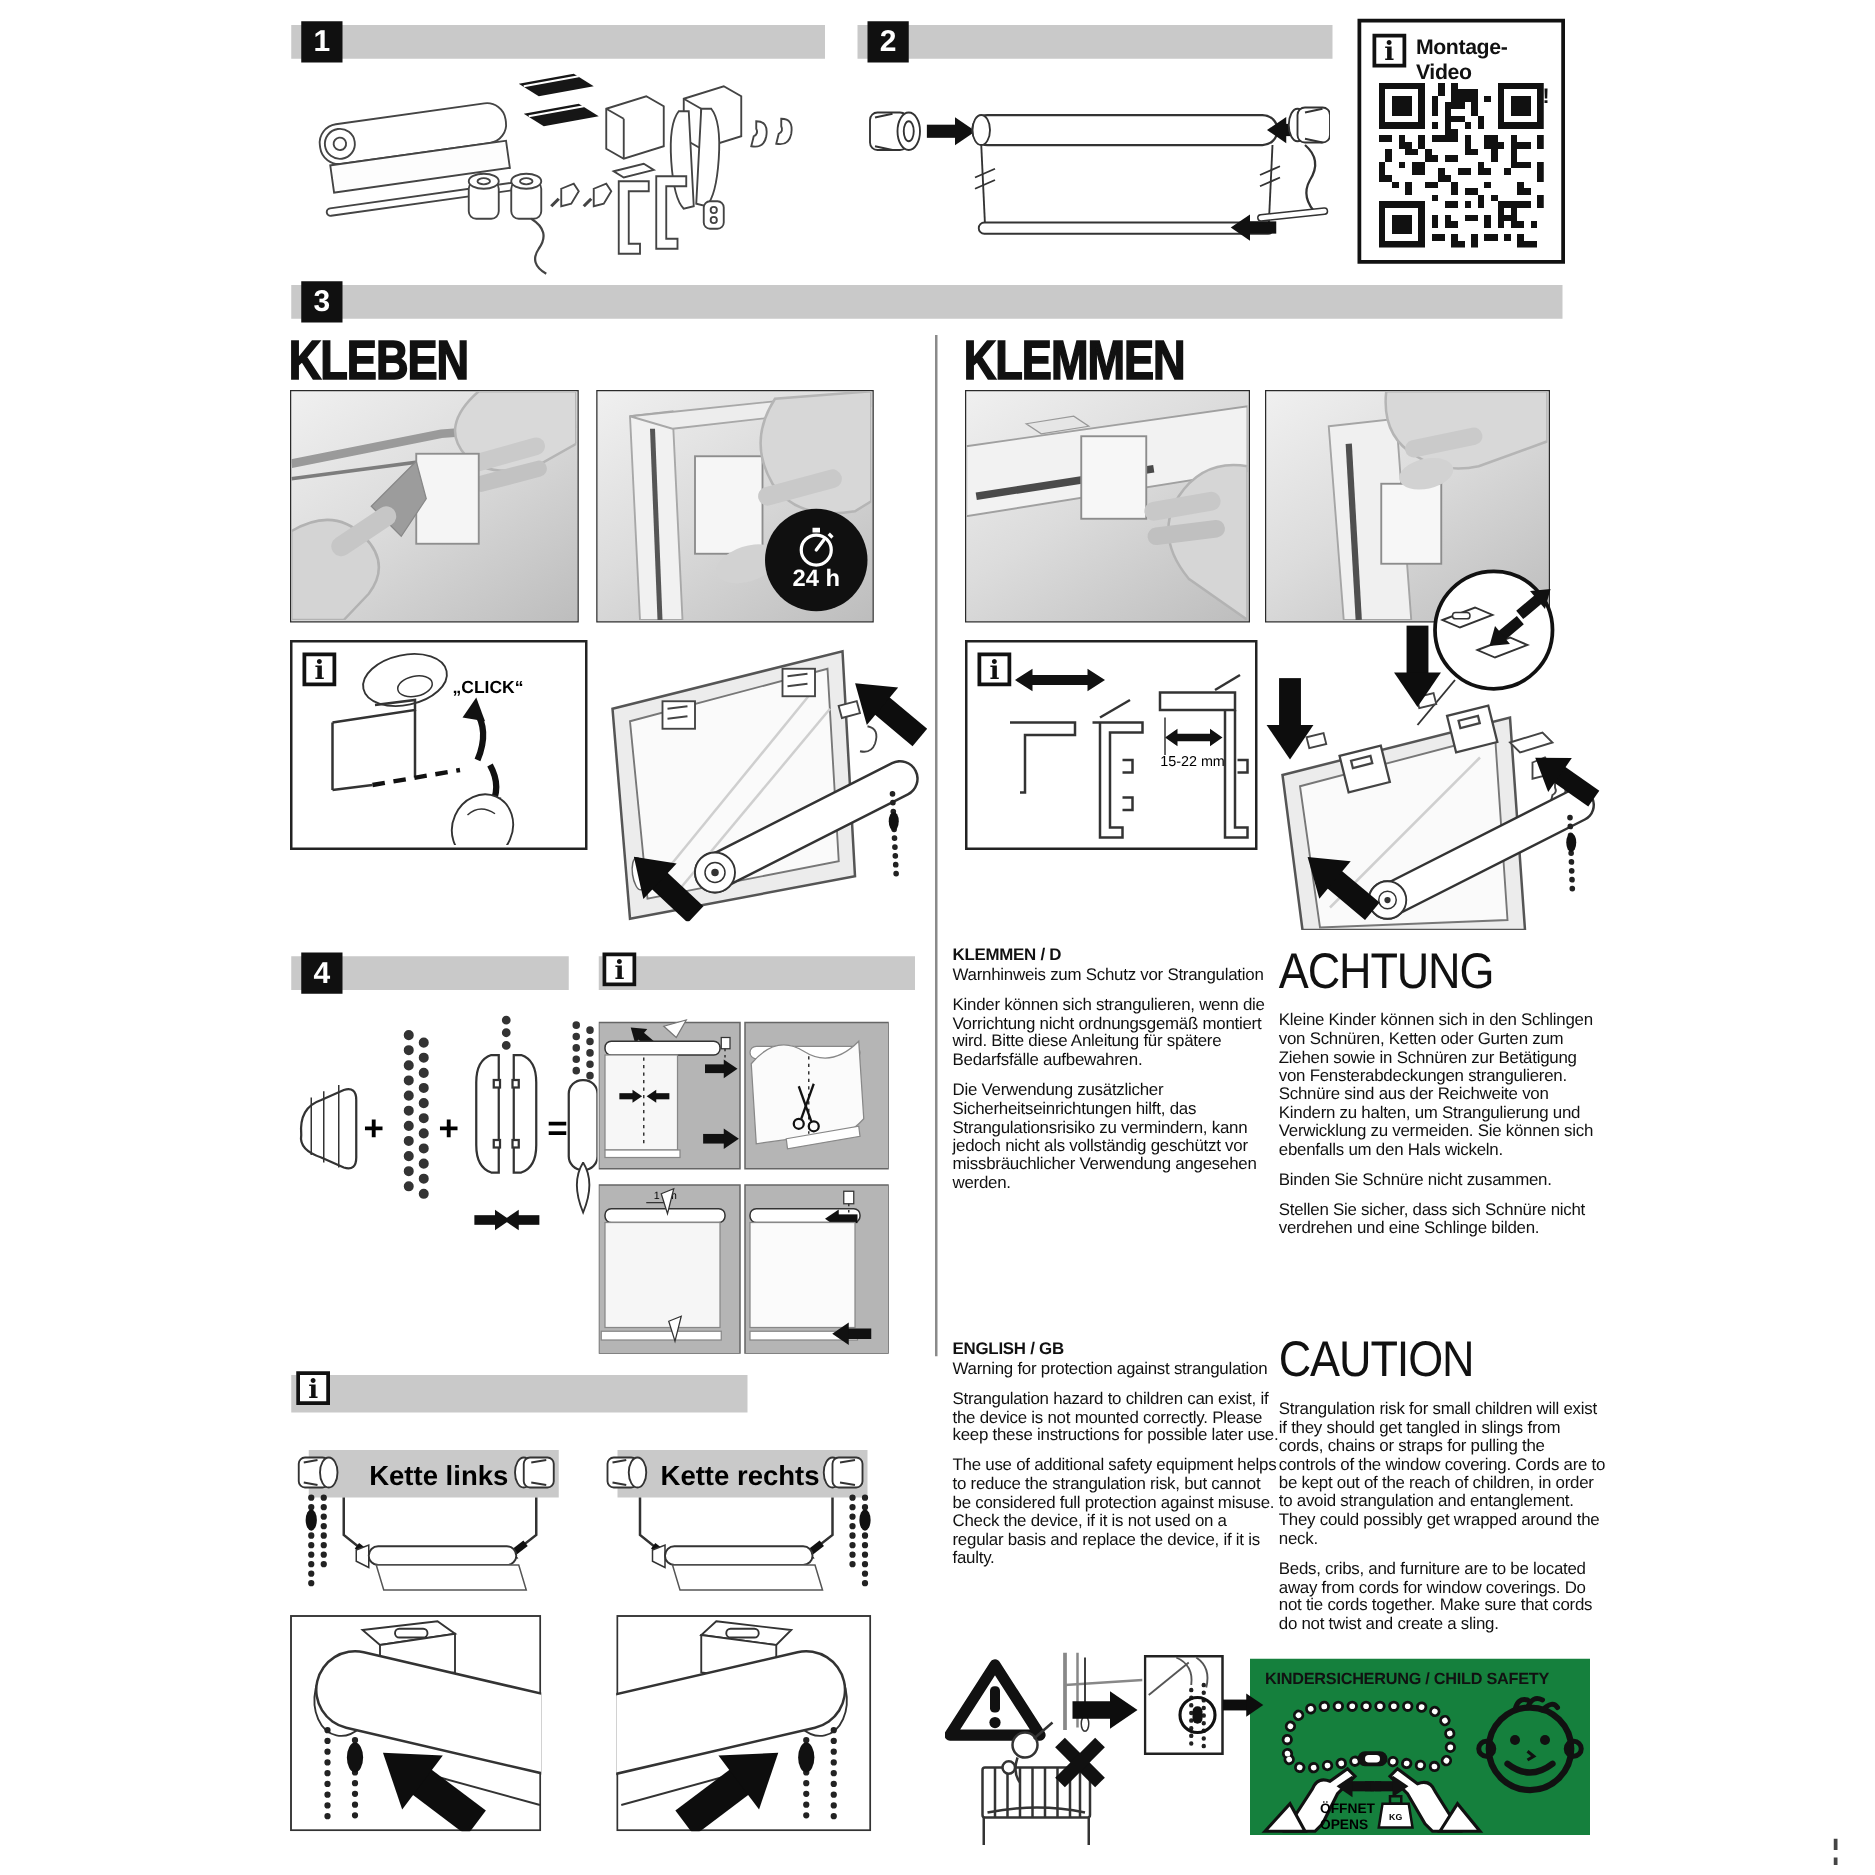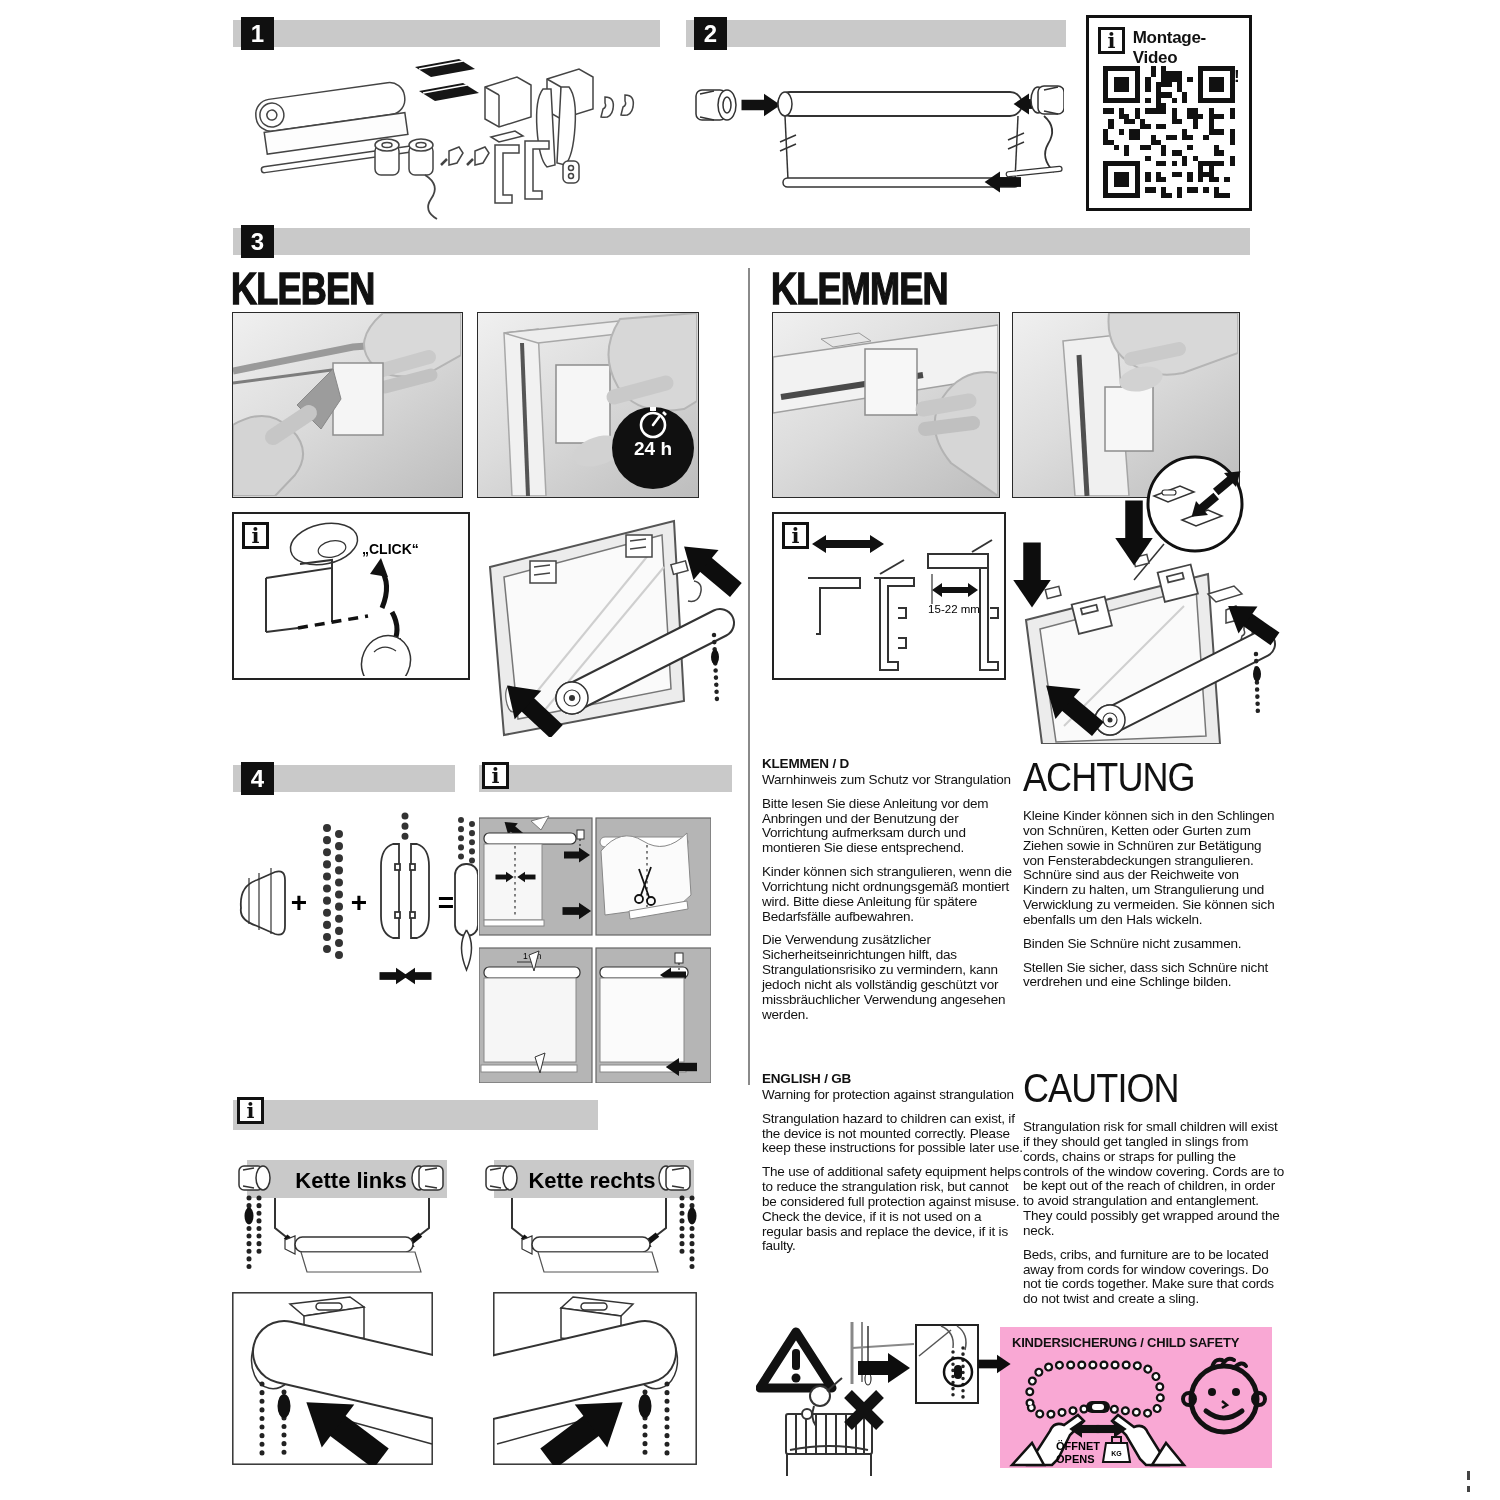--- a/index.html
+++ b/index.html
@@ -9,24 +9,24 @@
 .stepnum{position:absolute;left:8px;top:-3px;width:33px;height:33px;background:#101010;color:#fff;font-weight:bold;font-size:24px;display:flex;align-items:center;justify-content:center}
 .iicon{width:27px;height:27px;border:3px solid #111;background:#fff;font-family:"DejaVu Serif",serif;font-weight:bold;font-size:21px;line-height:1;display:flex;align-items:center;justify-content:center}
 .obox{position:absolute;border:2px solid #222;background:#fff}
 .photo{position:absolute;border:1.5px solid #2a2a2a;background:linear-gradient(145deg,#f0f0f0 0%,#dcdcdc 45%,#bdbdbd 100%);overflow:hidden}
 .condtitle{position:absolute;font-size:44px;font-weight:bold;letter-spacing:-1px;transform:scaleX(0.82);transform-origin:left top;-webkit-text-stroke:1.3px #111}
 .bigtitle{font-size:40px;font-weight:normal;letter-spacing:-1px;transform:scaleX(0.9);transform-origin:left top;margin-bottom:10px}
 .tcol{position:absolute;font-size:13.5px;line-height:1.1;letter-spacing:-0.2px}
 .tcol .hd{font-weight:bold;margin-bottom:1px}
 .tcol .sub{margin-bottom:9px;white-space:nowrap}
 .tcol p{margin-bottom:9px}
-.badge24{position:absolute;width:82px;height:82px;border-radius:50%;background:#101010;display:flex;flex-direction:column;align-items:center;color:#fff;z-index:3}
+.badge24{position:absolute;width:82px;height:82px;border-radius:50%;background:#101010;display:flex;flex-direction:column;align-items:center;justify-content:center;color:#fff;z-index:3}
 .badge24 span{font-weight:bold;font-size:19px;margin-top:-1px}
 .divider{position:absolute;width:1.5px;background:#8a8a8a}
-.safety{position:absolute;background:#f9a8d4}
+.safety{position:absolute;background:#15803d}
 .safety .t{position:absolute;left:12px;top:8px;font-size:13px;font-weight:bold;letter-spacing:-0.2px}
 .qrbox{position:absolute;border:3px solid #111;background:#fff}
 .qrhead{position:absolute;left:9px;top:9px;display:flex;gap:8px;align-items:flex-start}
 .qrhead .tt{font-weight:bold;font-size:17px;line-height:1.15;letter-spacing:-0.3px;padding-top:1px}
 .printmark{position:absolute;background:#444}
 svg{display:block}
 </style>
 </head>
 <body>
 
@@ -402,21 +402,20 @@
     <use href="#barrow" transform="translate(192,160) rotate(180) scale(0.5)" fill="#111"></use>
     <rect x="121" y="163" width="84" height="84" fill="#fbfbfb" stroke="#888"></rect>
     <rect x="121" y="250" width="86" height="7" fill="#fff" stroke="#888"></rect>
     <use href="#barrow" transform="translate(200,252) rotate(180) scale(0.6)" fill="#111"></use>
   </g>
 </svg>
 
 <div class="tcol" style="left:762px;top:757px;width:262px">
   <div class="hd">KLEMMEN / D</div>
   <div class="sub">Warnhinweis zum Schutz vor Strangulation</div>
-  <p>Bitte lesen Sie diese Anleitung vor dem Anbringen und der Benutzung der Vorrichtung aufmerksam durch und montieren Sie diese entsprechend.</p>
   <p>Kinder können sich strangulieren, wenn die Vorrichtung nicht ordnungsgemäß montiert wird. Bitte diese Anleitung für spätere Bedarfsfälle aufbewahren.</p>
   <p>Die Verwendung zusätzlicher Sicherheitseinrichtungen hilft, das Strangulationsrisiko zu vermindern, kann jedoch nicht als vollständig geschützt vor missbräuchlicher Verwendung angesehen werden.</p>
 </div>
 
 <div class="tcol" style="left:1023px;top:755px;width:262px">
   <div class="bigtitle">ACHTUNG</div>
   <p>Kleine Kinder können sich in den Schlingen von Schnüren, Ketten oder Gurten zum Ziehen sowie in Schnüren zur Betätigung von Fensterabdeckungen strangulieren. Schnüre sind aus der Reichweite von Kindern zu halten, um Strangulierung und Verwicklung zu vermeiden. Sie können sich ebenfalls um den Hals wickeln.</p>
   <p>Binden Sie Schnüre nicht zusammen.</p>
   <p>Stellen Sie sicher, dass sich Schnüre nicht verdrehen und eine Schlinge bilden.</p>
 </div>

